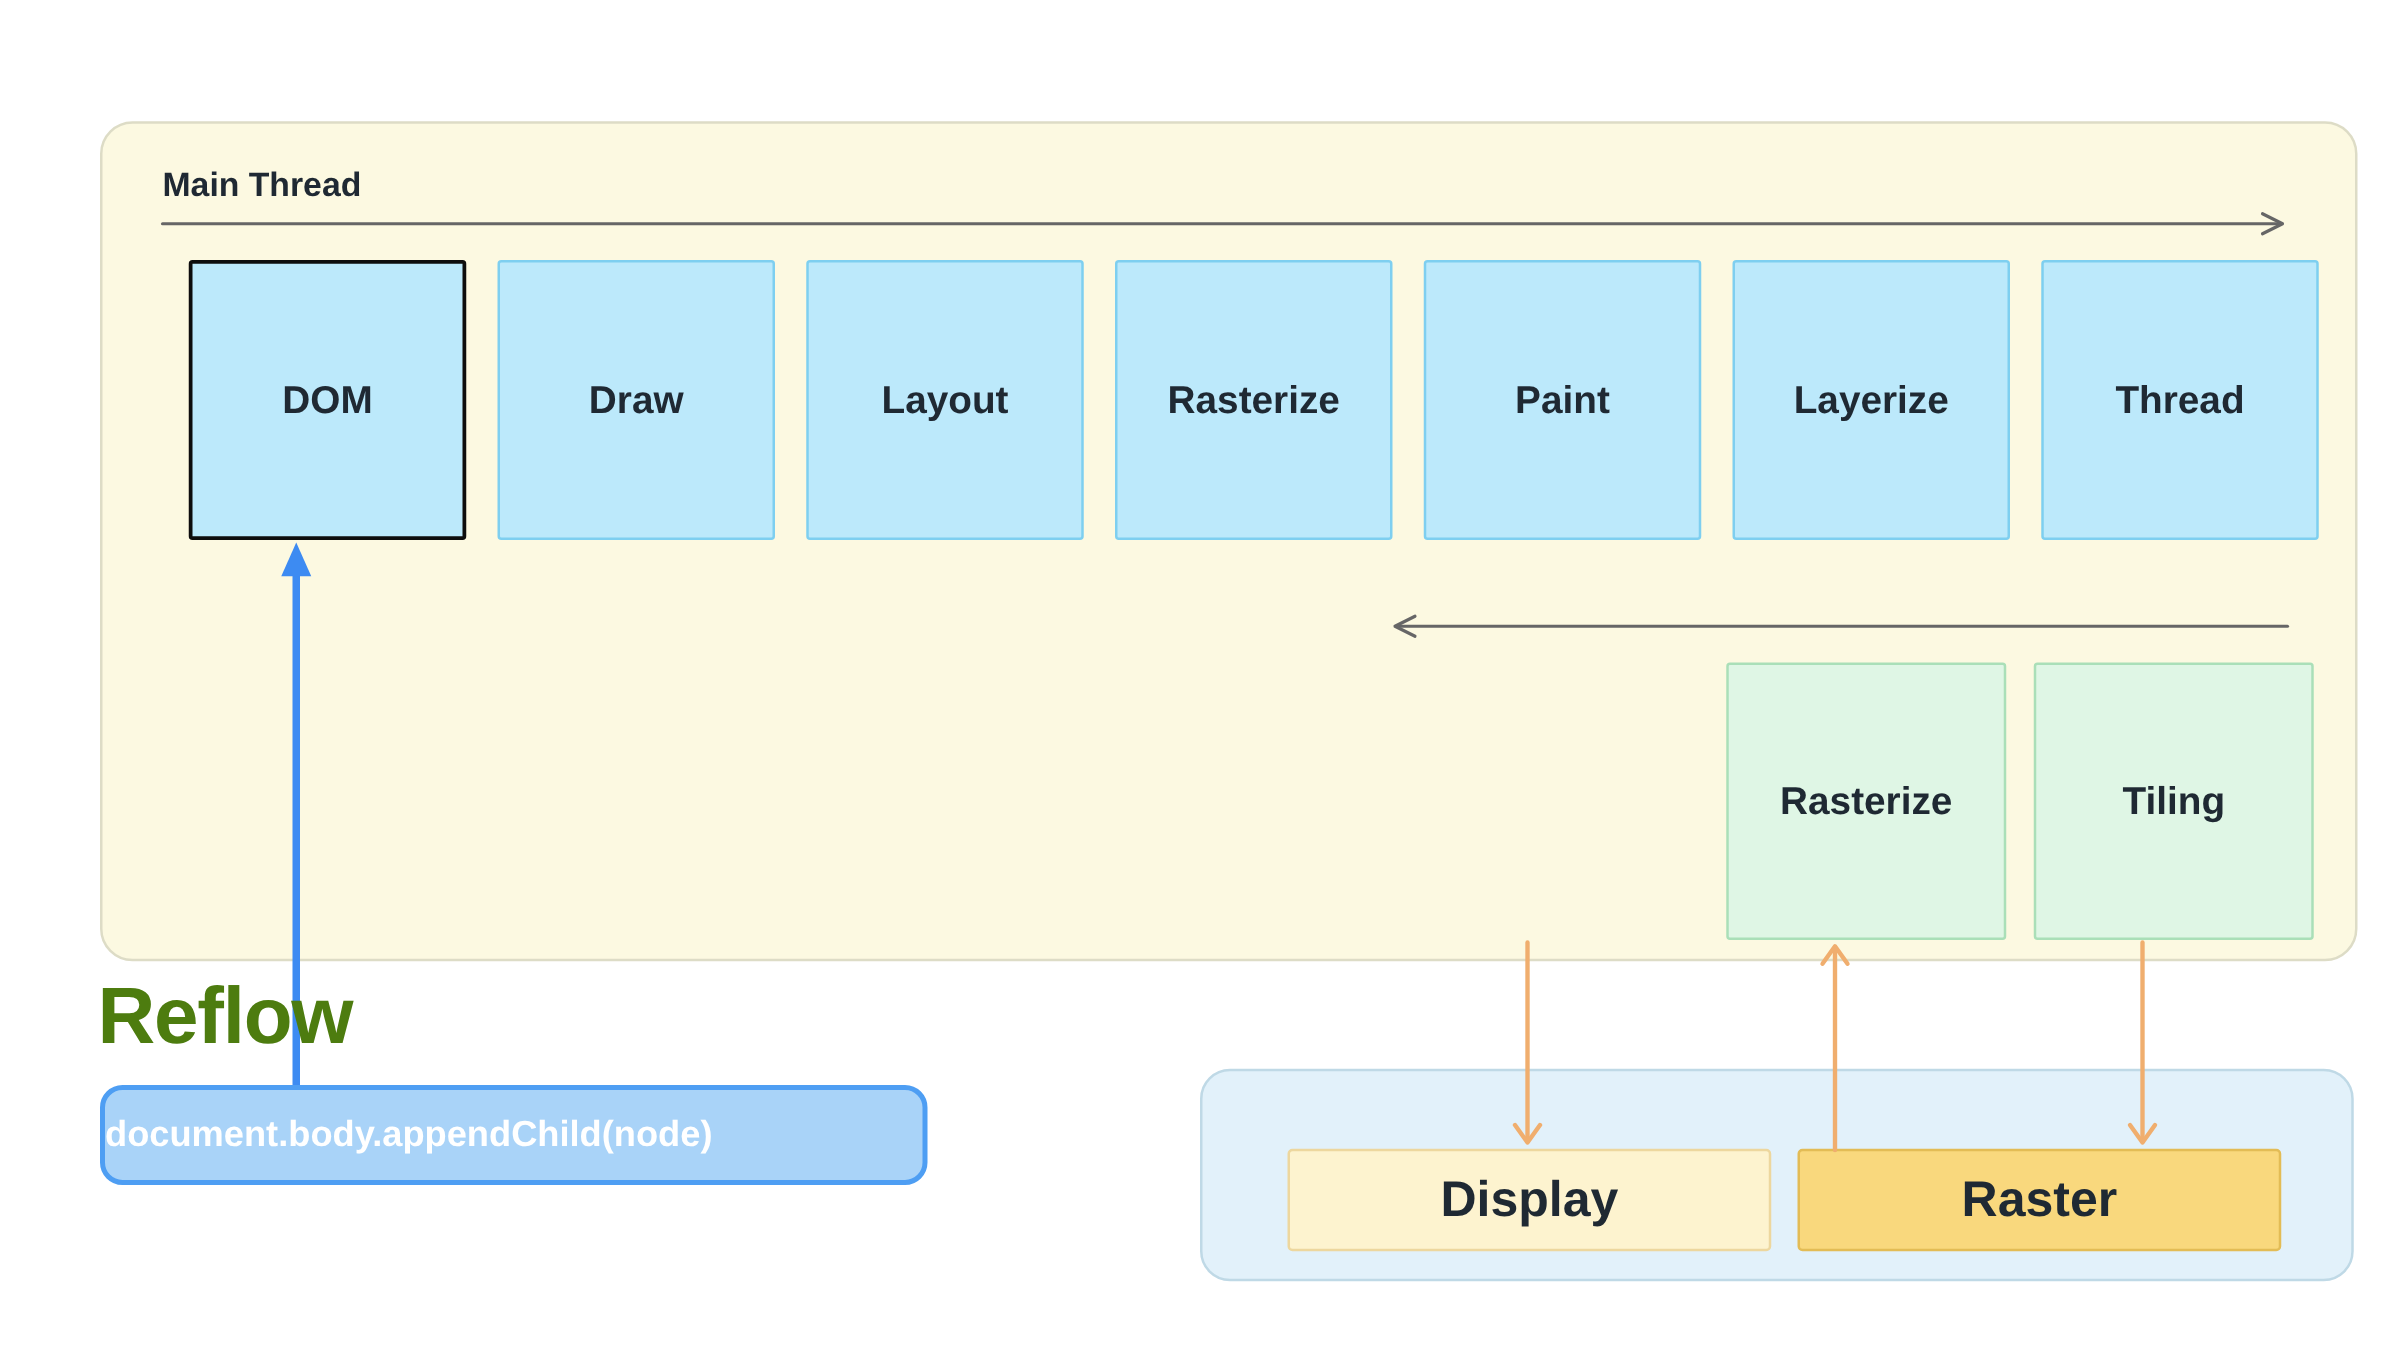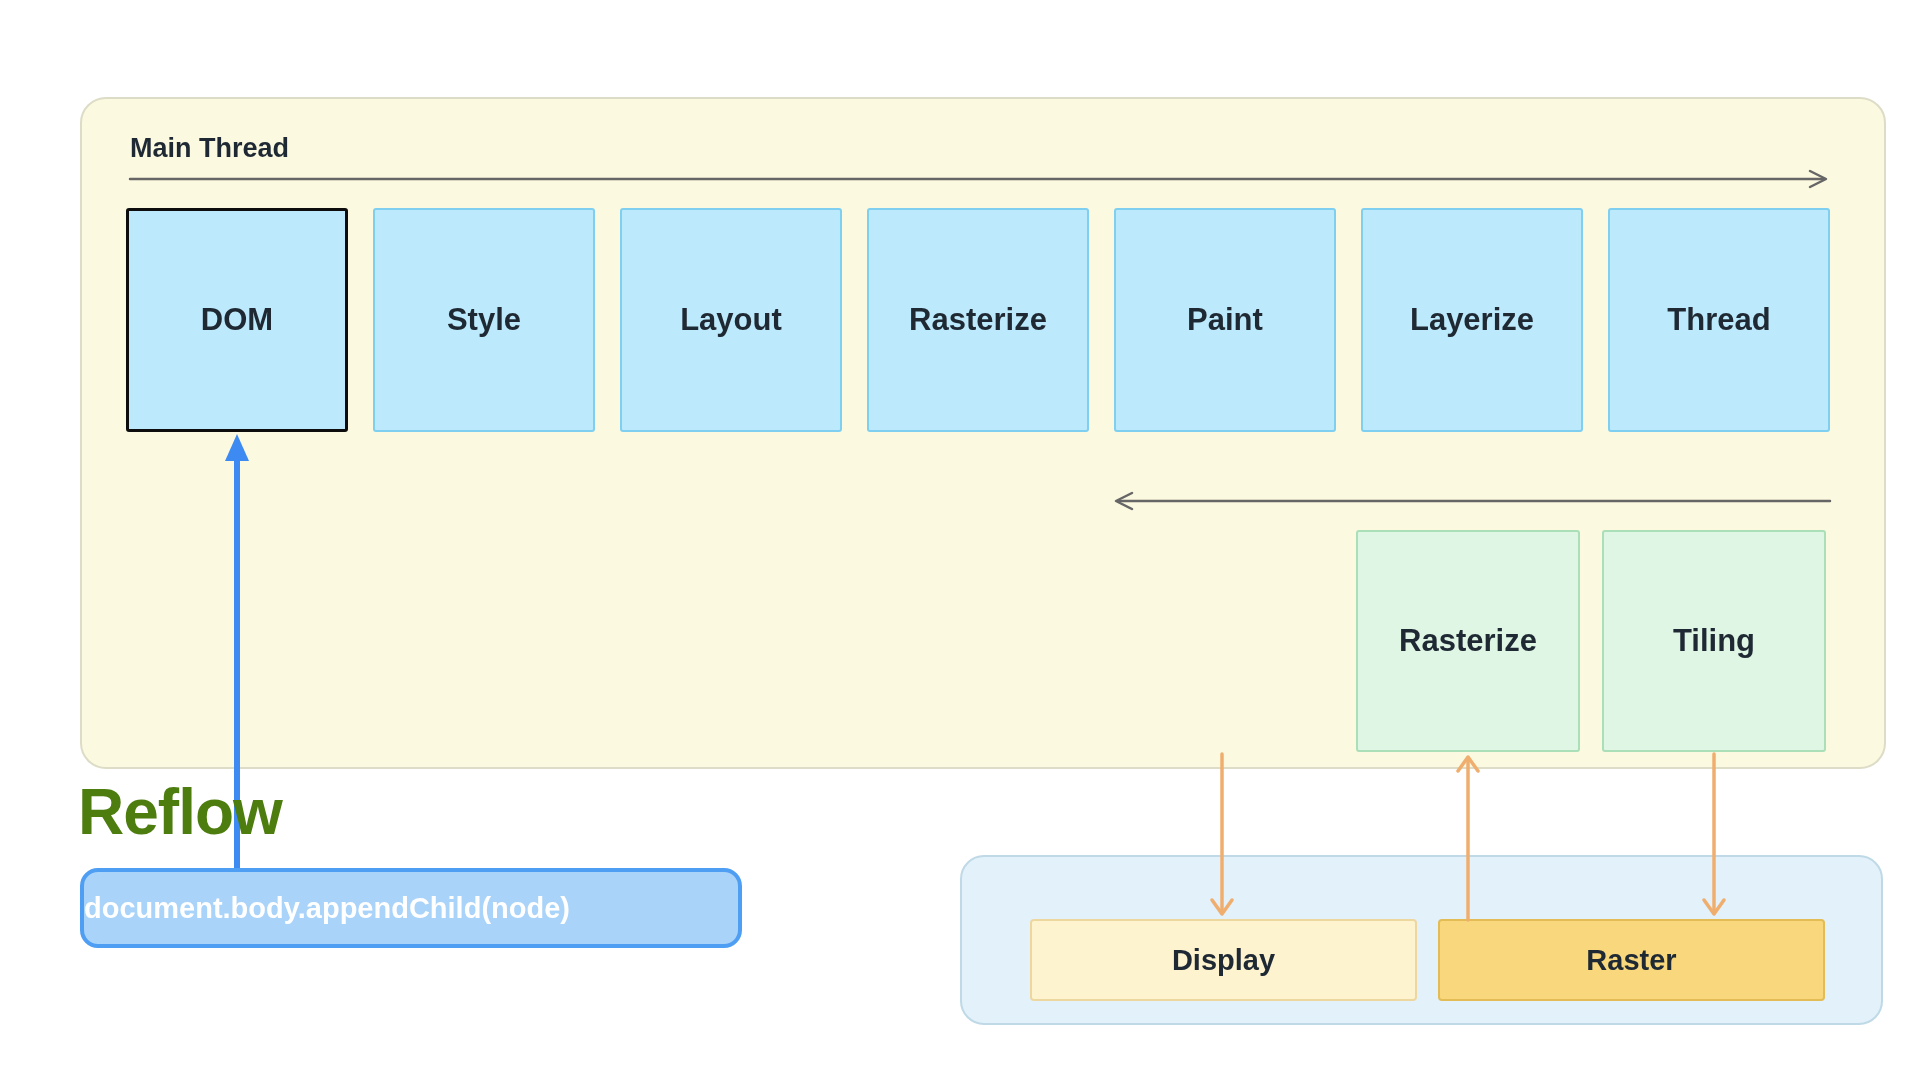--- a/index.html
+++ b/index.html
@@ -19,38 +19,38 @@
     border-radius:24px; z-index:1;
   }
 
   .thread-label { font-size:27px; font-weight:800; color:var(--text-dark); z-index:2; }
   .main-thread-label { left:130px; top:133px; }
   .composite-thread-label { right:90px; top:452px; }
 
   .stage-box {
     position:absolute; display:flex; align-items:center; justify-content:center;
     text-align:center; font-weight:800; font-size:31px; color:var(--text-dark);
-    z-index:2; line-height:1.35;
+    z-index:2; line-height:1.35;margin-left:25px;
   }
   .blue-box {
     width:222px; height:224px; top:208px;
     background:var(--stage-blue-bg); border:2px solid var(--stage-blue-border); border-radius:3px;
   }
   .dom-box { border:3px solid #0d0d0d; }
   .green-box {
     width:224px; height:222px; top:530px;
     background:var(--stage-green-bg); border:2px solid var(--stage-green-border); border-radius:3px;
   }
   .green-box .lbl { width:100%; }
   .box-draw-quad .lbl { max-width:132px; margin:0 auto; }
 
   .out-box {
     position:absolute; top:919px; width:387px; height:82px;
     display:flex; align-items:center; justify-content:center;
-    font-size:29px; font-weight:800; color:var(--text-dark); border-radius:4px; z-index:2;
+    font-size:40px; font-weight:800; color:var(--text-dark); border-radius:4px; z-index:2;
   }
   .display-box { left:1030px; background:var(--display-bg); border:2px solid var(--display-border); }
   .raster-box  { left:1438px; background:var(--raster-bg);  border:2px solid var(--raster-border); }
 
   .reflow-title {
     left:78px; top:775px; font-size:64px; font-weight:800; letter-spacing:-1px;
     color:#4d7c0f; z-index:6;
   }
   .code-pill {
     left:80px; top:868px; width:662px; height:80px;
@@ -76,21 +76,21 @@
 
   <svg class="arrow" style="left:130px; top:170px;" width="1702" height="20">
     <line class="gray-stroke" x1="0" y1="9" x2="1694" y2="9"></line>
     <polyline class="gray-stroke" points="1680,1 1696,9 1680,17"></polyline>
   </svg>
 
   <div class="stage-box blue-box dom-box" style="left:126px">
     <span class="lbl">DOM</span>
   </div>
   <div class="stage-box blue-box" style="left:373px">
-    <span class="lbl">Style</span>
+    <span class="lbl">Draw</span>
   </div>
   <div class="stage-box blue-box" style="left:620px">
     <span class="lbl">Layout</span>
   </div>
   <div class="stage-box blue-box" style="left:867px">
     <span class="lbl">Rasterize</span>
   </div>
   <div class="stage-box blue-box" style="left:1114px">
     <span class="lbl">Paint</span>
   </div>

